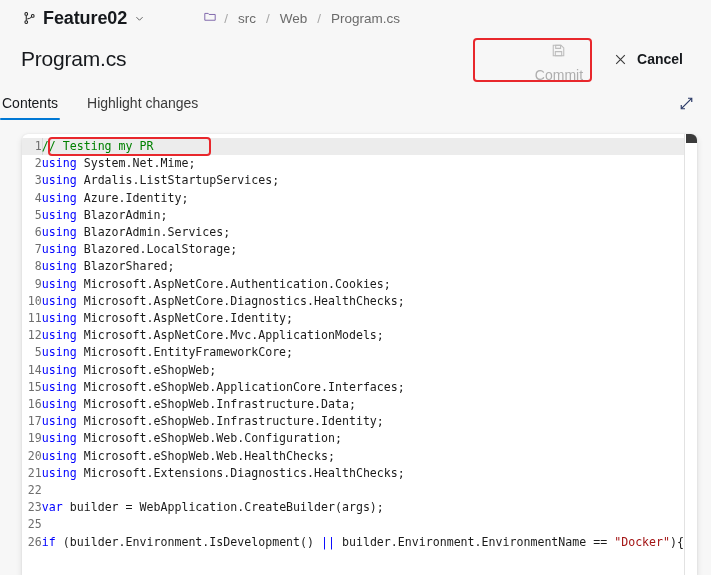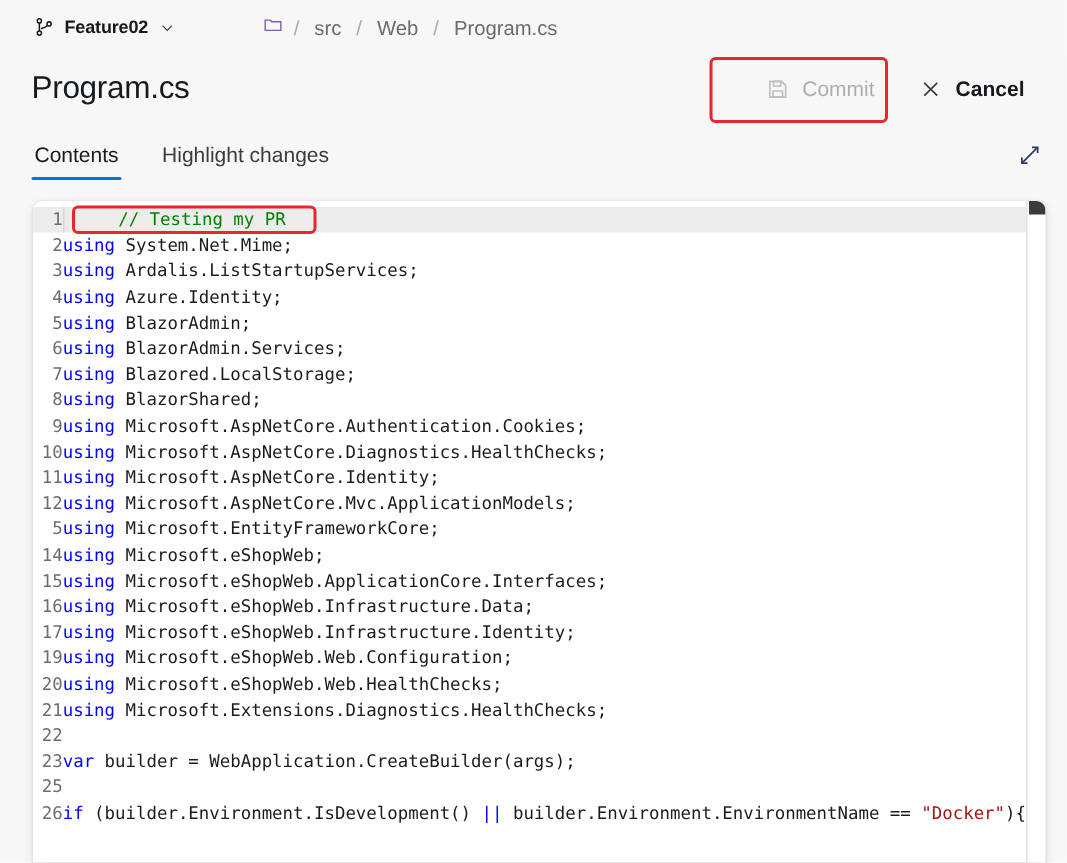--- a/index.html
+++ b/index.html
@@ -28,21 +28,21 @@
 
   .branch-picker {
     display: flex;
     align-items: center;
     gap: 7px;
     cursor: pointer;
     padding: 2px 4px;
     border-radius: 2px;
   }
   .branch-name {
-    font-size: 12px;
+    font-size: 18px;
     font-weight: 700;
     color: #16191d;
     letter-spacing: -.1px;
   }
   .icon { display: inline-flex; align-items: center; justify-content: center; }
 
   .breadcrumb {
     display: flex;
     align-items: center;
     margin-left: 50px;
@@ -95,40 +95,40 @@
     border-radius: 2px;
     cursor: pointer;
     font-family: "Liberation Sans", sans-serif;
     color: #16191d;
     font-weight: 600;
   }
   .act-btn.disabled {
     color: #aeaeae;
     cursor: default;
     font-weight: 400;
+    flex-direction: column;
   }
   .act-btn.disabled .icon svg { stroke: #bdbdbd; }
 
   
   .annot {
     position: absolute;
     border: 2.5px solid #e8272c;
     border-radius: 4px;
     pointer-events: none;
     z-index: 40;
   }
   #annot-commit { left: 473px; top: 38px; width: 119px; height: 44px; }
   #annot-line1  { left: 48px;  top: 137px; width: 163px; height: 19px; }
 
   
   .tabs {
     height: 38px;
     display: flex;
     align-items: flex-end;
-    padding-left: 21px;
     padding-right: 12px;
     position: relative;
   }
   .tab {
     font-size: 14px;
     color: #16191d;
     padding: 0 2px 9px 2px;
     margin-right: 25px;
     cursor: pointer;
     position: relative;
@@ -186,21 +186,21 @@
     padding-right: 7px;
     color: #6e6e6e;
     user-select: none;
   }
   td.src { padding-left: 7px; color: #1b1b1b; }
   tr.changed td.ln,
   tr.changed td.src { background: #ececec; }
   tr.changed td.src { box-shadow: inset 1px 0 0 #d6d6d6; }
 
   .k  { color: #0000ff; }   
-  .c  { color: #008000; padding-left: 37px; }   
+  .c  { color: #008000; }   
   .s  { color: #a31515; }   
   .p  { color: #1b1b1b; }
 
   
   .vscroll {
     flex: 0 0 auto;
     width: 13px;
     background: #ffffff;
     border-left: 1px solid #e2e2e2;
     position: relative;

